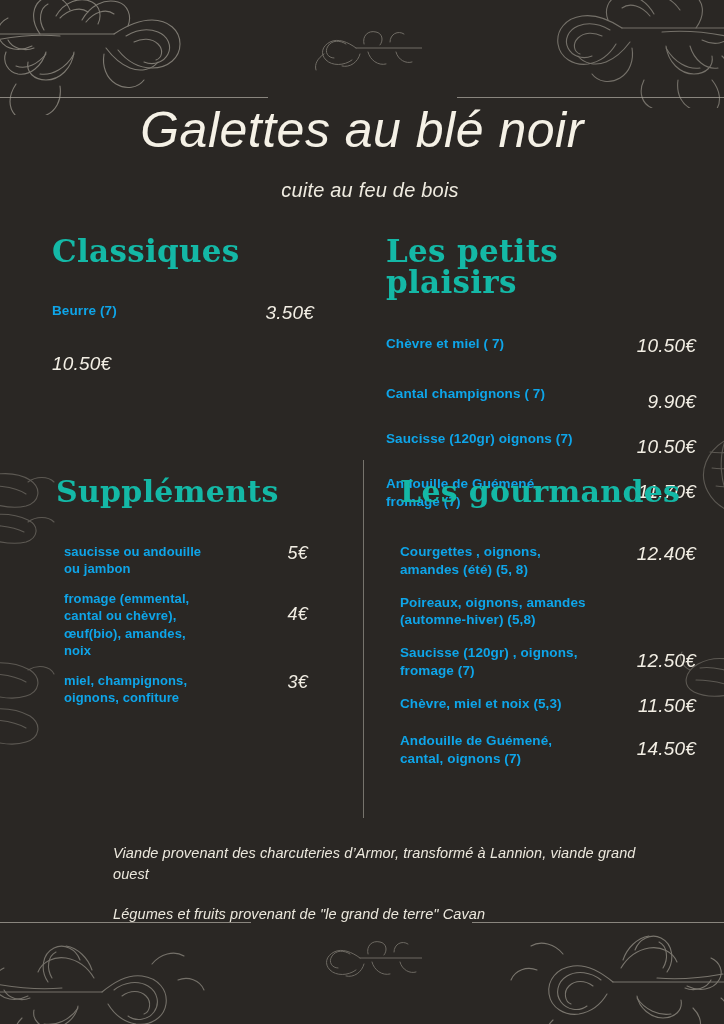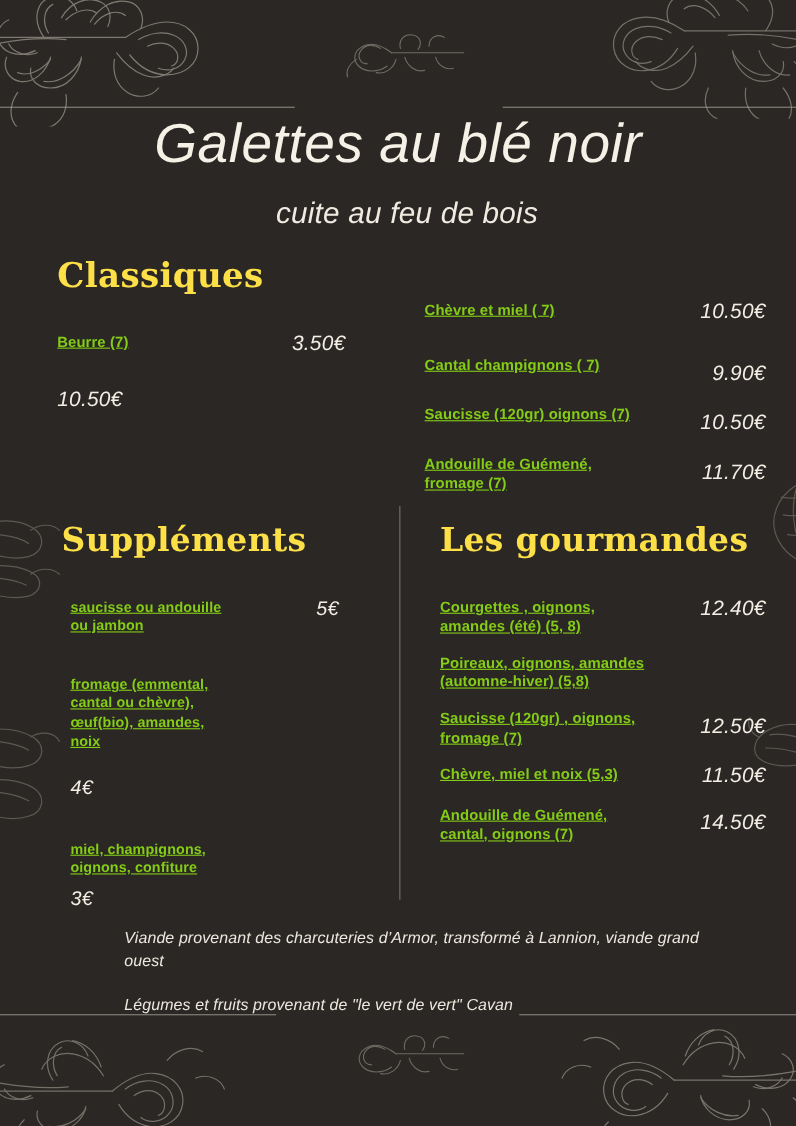--- a/index.html
+++ b/index.html
@@ -62,50 +62,49 @@
     font-style: italic;
     font-weight: 400;
     font-size: 50px;
     letter-spacing: 0.5px;
     color: #f5f1e6;
     line-height: 1.05;
     margin: 0;
   }
   .menu-subtitle {
     font-style: italic;
-    font-size: 27px;
+    font-size: 20px;
     color: #efebe0;
     margin-top: 22px;
     letter-spacing: 0.2px;
     padding-left: 16px;
   }
 
   
   .section-heading {
     font-family: "DejaVu Serif", "Liberation Serif", serif;
     font-weight: 700;
-    color: #fde047;
+    color: #14b8a6;
     letter-spacing: 0.3px;
     line-height: 1;
   }
 
   
   .menu-item {
     display: flex;
     align-items: flex-start;
     justify-content: space-between;
     gap: 10px;
   }
   .item-name {
     font-weight: 700;
     font-size: 13.5px;
     line-height: 1.32;
-    color: #84cc16;
+    color: #0ea5e9;
     letter-spacing: 0.1px;
-    text-decoration: underline;
   }
   .item-price {
     font-style: italic;
     font-weight: 400;
     font-size: 19px;
     color: #f2eee4;
     white-space: nowrap;
     flex-shrink: 0;
     letter-spacing: 0.2px;
   }
@@ -125,21 +124,21 @@
   #supplements .section-heading { font-size: 30px; }
   #supplements .items { margin-top: 36px; padding-left: 8px; }
 
   #gourmandes        { left: 400px; top: 477px; width: 296px; }
   #gourmandes .section-heading { font-size: 30px; }
   #gourmandes .items { margin-top: 36px; }
 
   
   .items > .menu-item + .menu-item { margin-top: 14px; }
   #petits-plaisirs .items > .menu-item + .menu-item { margin-top: 17px; }
-  #supplements .items > .menu-item + .menu-item { margin-top: 36px; flex-direction: column; }
+  #supplements .items > .menu-item + .menu-item { margin-top: 13px; }
   #supplements .item-name { font-weight: 700; font-size: 13px; }
   #supplements .item-price { font-size: 18px; }
   #gourmandes .items > .menu-item + .menu-item { margin-top: 15px; }
   #classiques .items > .menu-item + .menu-item { margin-top: 15px; }
 
   
   .pad-top-1 .item-price { margin-top: 6px; }
   .pad-top-2 .item-price { margin-top: 14px; }
 
   
@@ -344,20 +343,21 @@
         <div class="item-name">Beurre (7)</div>
         <div class="item-price">3.50€</div>
       </div>
       <div class="menu-item pad-top-2">
         <div class="item-price">10.50€</div>
       </div>
     </div>
   </div>
 
   <div class="block" id="petits-plaisirs">
+    <div class="section-heading">Les petits plaisirs</div>
     <div class="items">
       <div class="menu-item">
         <div class="item-name">Chèvre et miel ( 7)</div>
         <div class="item-price">10.50€</div>
       </div>
       <div class="menu-item pad-top-1" style="margin-top:28px !important;">
         <div class="item-name">Cantal champignons ( 7)</div>
         <div class="item-price">9.90€</div>
       </div>
       <div class="menu-item pad-top-1">
@@ -410,16 +410,16 @@
       </div>
       <div class="menu-item pad-top-1">
         <div class="item-name">Andouille de Guémené,<br>cantal, oignons (7)</div>
         <div class="item-price">14.50€</div>
       </div>
     </div>
   </div>
 
   <div class="footer-notes">
     <div class="footer-note">Viande provenant des charcuteries d’Armor, transformé à Lannion, viande grand ouest</div>
-    <div class="footer-note">Légumes et fruits provenant de "le vert de vert" Cavan</div>
+    <div class="footer-note">Légumes et fruits provenant de "le grand de terre" Cavan</div>
   </div>
 
 </div>
 
 </body></html>

